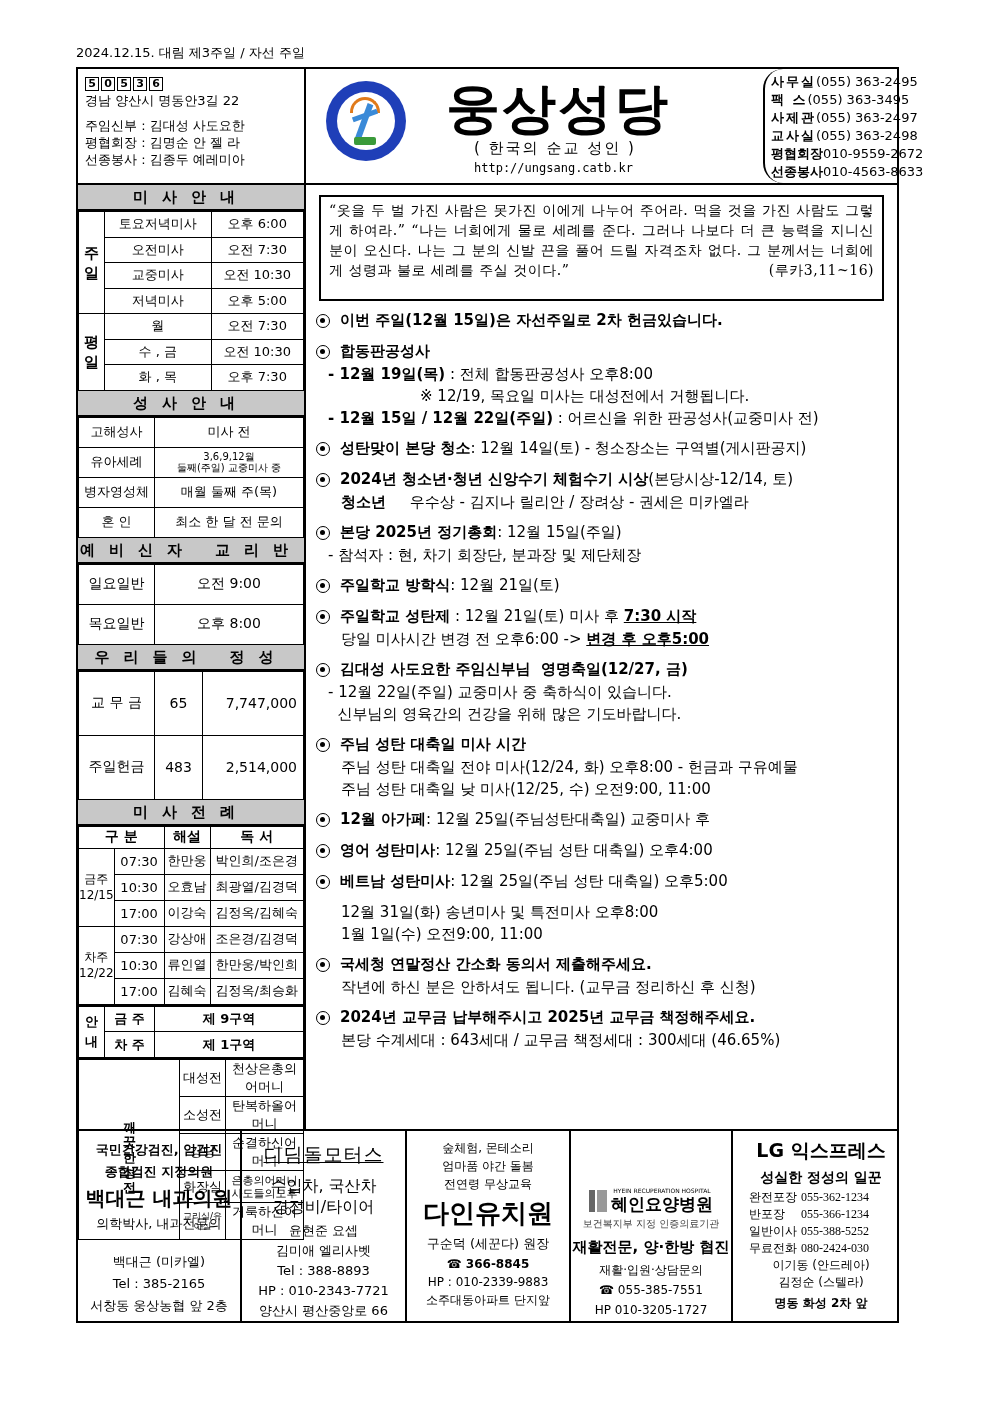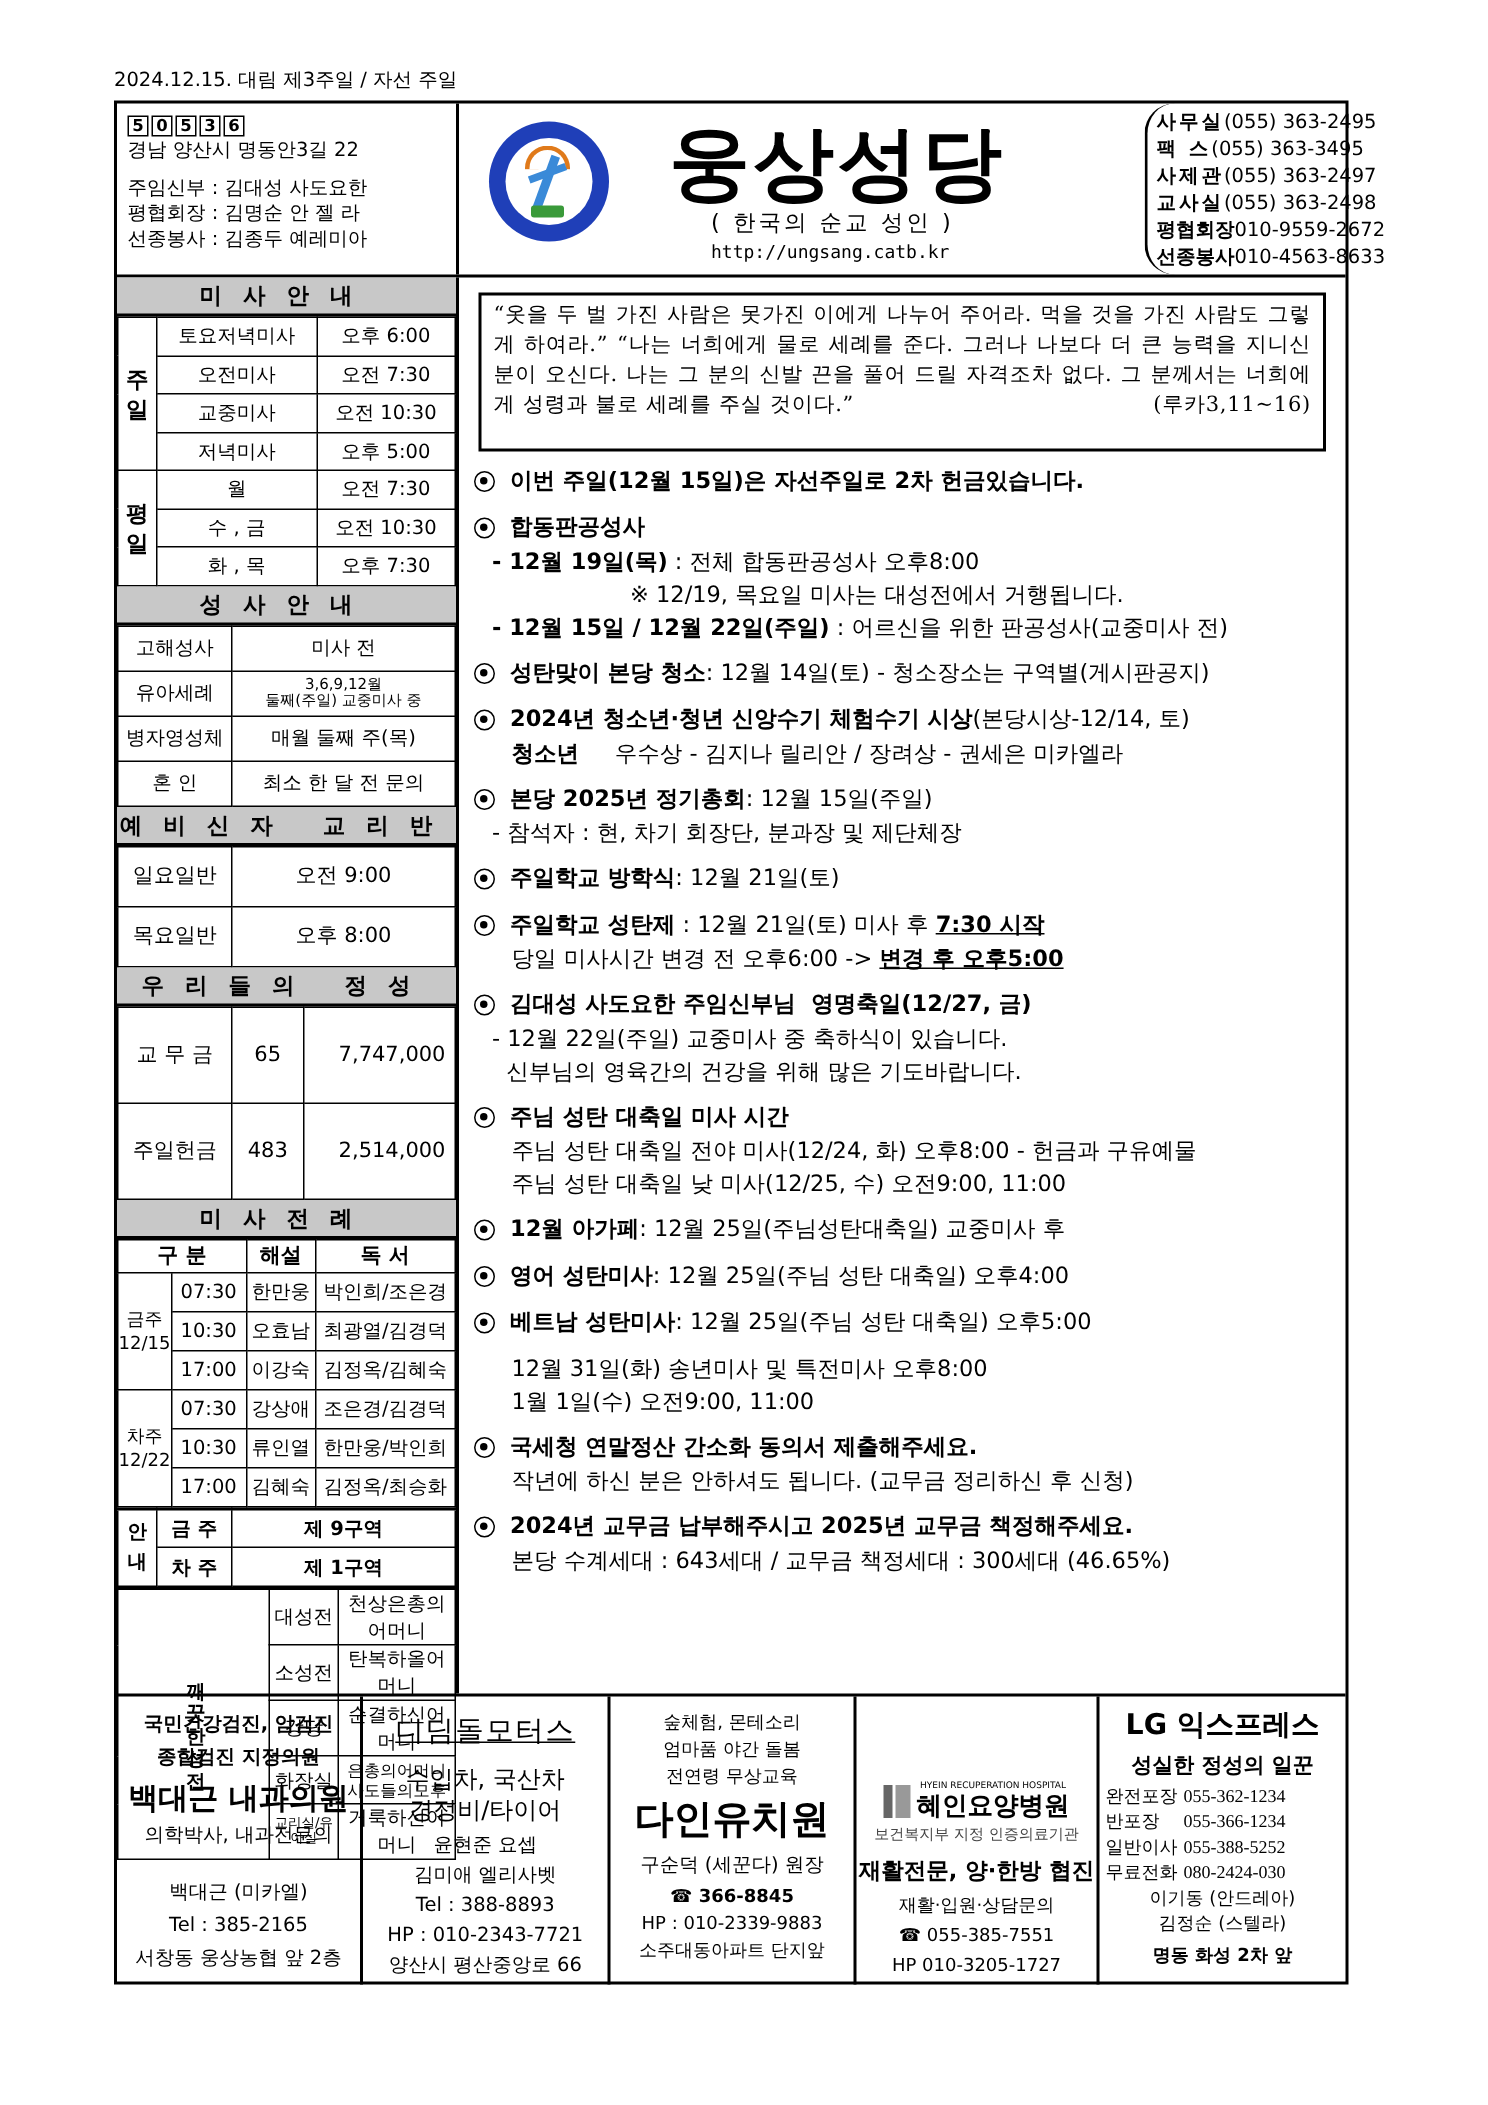--- a/index.html
+++ b/index.html
@@ -50,21 +50,21 @@
   .bullet { display: inline-block; width: 14px; height: 14px; border: 1.5px solid #000; border-radius: 50%; position: relative; margin-right: 10px; flex: none; }
   .bullet::after { content: ""; position: absolute; left: 3px; top: 3px; width: 5px; height: 5px; background: #000; border-radius: 50%; }
   .b { font-weight: bold; }
   .n-line { padding-left: 25px; line-height: 22px; white-space: nowrap; }
   .n-line.dash { padding-left: 12px; }
   .n-line.indent { padding-left: 104px; }
   .u { text-decoration: underline; font-weight: bold; }
   
   .ads { position: absolute; left: 0; top: 1060px; width: 819px; height: 192px; border-top: 2px solid #000; display: flex; }
   .ad { height: 192px; border-right: 2px solid #000; text-align: center; padding-top: 8px; overflow: hidden; }
-  .ad:last-child { border-right: none; }
+  .ad:last-child { border-right: none; padding-left: 12px; }
   .ad1 { width: 164px; font-size: 13px; line-height: 22px; }
   .ad1 .big { font-size: 20px; font-weight: bold; line-height: 30px; }
   .ad2 { width: 165px; font-size: 13px; line-height: 20px; }
   .ad2 .big { font-size: 19px; line-height: 30px; letter-spacing: 1px; text-decoration: underline; }
   .ad2 .mid { font-size: 16px; line-height: 21px; }
   .ad3 { width: 164px; font-size: 12px; line-height: 18px; }
   .ad3 .big { font-size: 26px; font-weight: bold; line-height: 40px; font-family: "DejaVu Serif", serif; }
   .ad4 { width: 162px; font-size: 12px; line-height: 20px; }
   .ad4 .brand { display: flex; align-items: center; justify-content: center; gap: 4px; margin-top: 48px; }
   .ad4 .bars { display: inline-flex; gap: 2px; }

